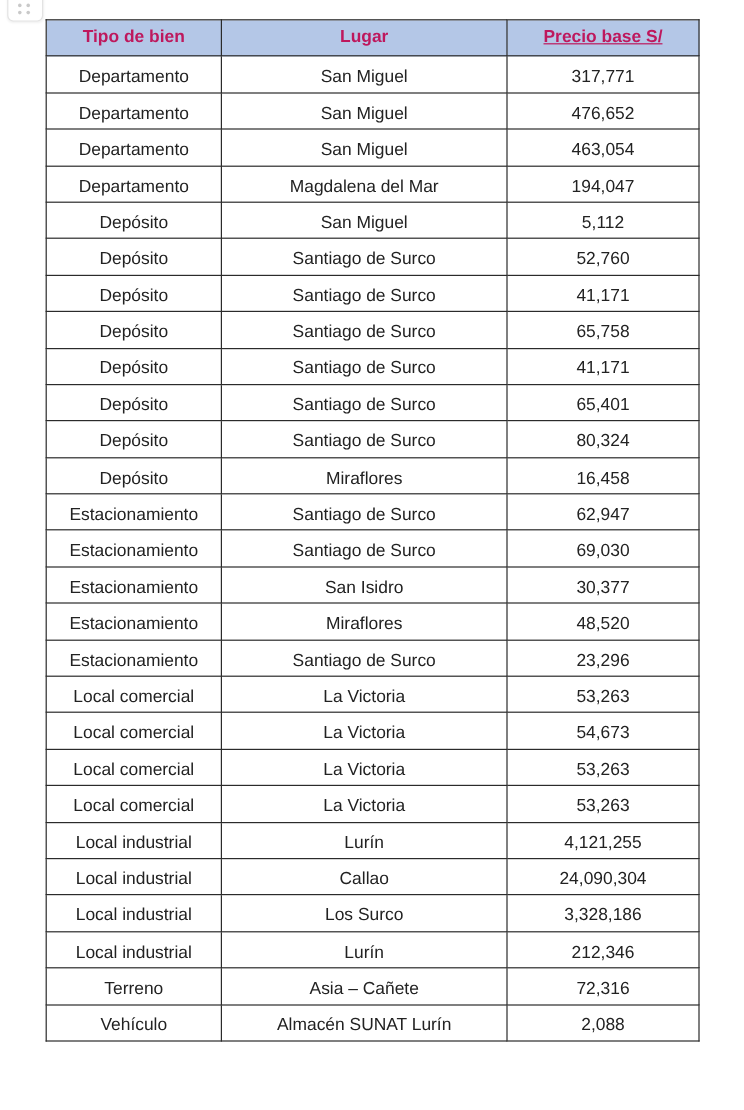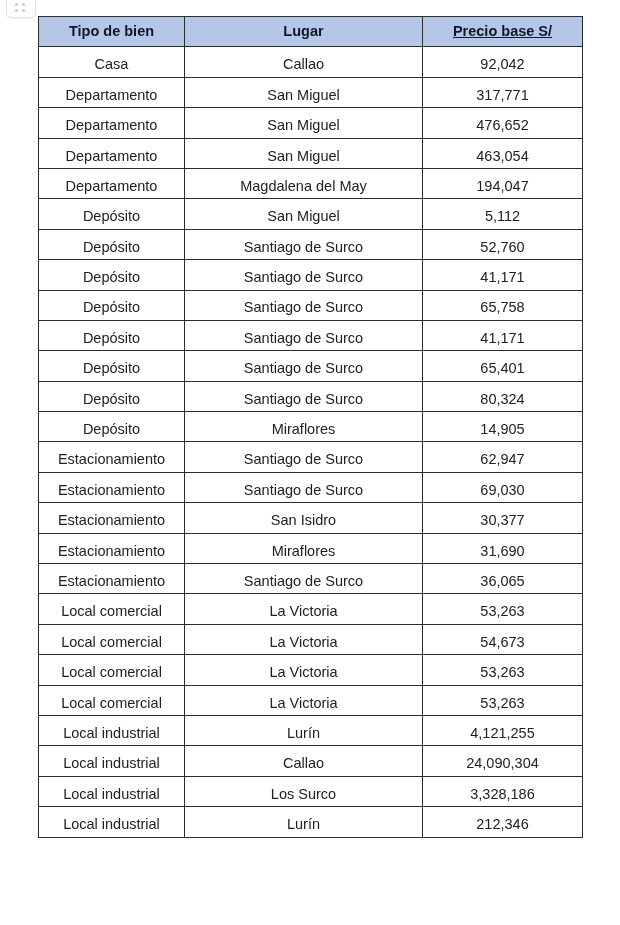--- a/index.html
+++ b/index.html
@@ -6,21 +6,21 @@
   body { width: 620px; height: 925px; position: relative; overflow: hidden;
          font-family: "Liberation Sans", sans-serif; color: #222; }
   .handle { position: absolute; left: 6px; top: -6px; width: 28px; height: 22px;
             border: 1px solid #e3e3e3; border-radius: 5px; background: #fff;
             box-shadow: 0 1px 2px rgba(0,0,0,0.06); }
   .handle .dot { position: absolute; width: 3px; height: 3px; border-radius: 50%; background: #c9c9c9; }
   table { position: absolute; left: 38px; top: 16px; border-collapse: collapse;
           table-layout: fixed; width: 544px; }
   th, td { border: 1.4px solid #2b2b2b; text-align: center; font-size: 14.5px;
            padding: 0; height: 29.4px; line-height: 1; white-space: nowrap; }
-  th { background: #b4c7e7; font-weight: bold; height: 29.4px; color: #0f172a; }
+  th { background: #b4c7e7; font-weight: bold; height: 29.4px; color: #be185d; }
   td { padding-top: 5px; height: 24.4px; }
   col.c1 { width: 146px; } col.c2 { width: 238px; } col.c3 { width: 160px; }
 </style>
 </head>
 <body>
 
 <div class="handle">
   <span class="dot" style="left:8px;top:8px"></span>
   <span class="dot" style="left:15px;top:8px"></span>
   <span class="dot" style="left:8px;top:14px"></span>
@@ -35,42 +35,37 @@
     </colgroup>
   <thead>
     <tr>
       <th style="background: rgb(180, 199, 231);">Tipo de bien</th>
       <th style="background: rgb(180, 199, 231);">Lugar</th>
       <th style="background: rgb(180, 199, 231); text-decoration: underline;">Precio base S/</th>
     </tr>
   </thead>
   <tbody id="tbody">
       <tr>
-        <td>Casa</td>
-        <td>Callao</td>
-        <td>92,042</td>
-      </tr>
-      <tr>
         <td>Departamento</td>
         <td>San Miguel</td>
         <td>317,771</td>
       </tr>
       <tr>
         <td>Departamento</td>
         <td>San Miguel</td>
         <td>476,652</td>
       </tr>
       <tr>
         <td>Departamento</td>
         <td>San Miguel</td>
         <td>463,054</td>
       </tr>
       <tr>
         <td>Departamento</td>
-        <td>Magdalena del May</td>
+        <td>Magdalena del Mar</td>
         <td>194,047</td>
       </tr>
       <tr>
         <td>Depósito</td>
         <td>San Miguel</td>
         <td>5,112</td>
       </tr>
       <tr>
         <td>Depósito</td>
         <td>Santiago de Surco</td>
@@ -97,46 +92,46 @@
         <td>65,401</td>
       </tr>
       <tr>
         <td>Depósito</td>
         <td>Santiago de Surco</td>
         <td>80,324</td>
       </tr>
       <tr>
         <td>Depósito</td>
         <td>Miraflores</td>
-        <td>14,905</td>
+        <td>16,458</td>
       </tr>
       <tr>
         <td>Estacionamiento</td>
         <td>Santiago de Surco</td>
         <td>62,947</td>
       </tr>
       <tr>
         <td>Estacionamiento</td>
         <td>Santiago de Surco</td>
         <td>69,030</td>
       </tr>
       <tr>
         <td>Estacionamiento</td>
         <td>San Isidro</td>
         <td>30,377</td>
       </tr>
       <tr>
         <td>Estacionamiento</td>
         <td>Miraflores</td>
-        <td>31,690</td>
+        <td>48,520</td>
       </tr>
       <tr>
         <td>Estacionamiento</td>
         <td>Santiago de Surco</td>
-        <td>36,065</td>
+        <td>23,296</td>
       </tr>
       <tr>
         <td>Local comercial</td>
         <td>La Victoria</td>
         <td>53,263</td>
       </tr>
       <tr>
         <td>Local comercial</td>
         <td>La Victoria</td>
         <td>54,673</td>
@@ -164,14 +159,24 @@
       <tr>
         <td>Local industrial</td>
         <td>Los Surco</td>
         <td>3,328,186</td>
       </tr>
       <tr>
         <td>Local industrial</td>
         <td>Lurín</td>
         <td>212,346</td>
       </tr>
+      <tr>
+        <td>Terreno</td>
+        <td>Asia – Cañete</td>
+        <td>72,316</td>
+      </tr>
+      <tr>
+        <td>Vehículo</td>
+        <td>Almacén SUNAT Lurín</td>
+        <td>2,088</td>
+      </tr>
     </tbody>
 </table>
 
 </body></html>

